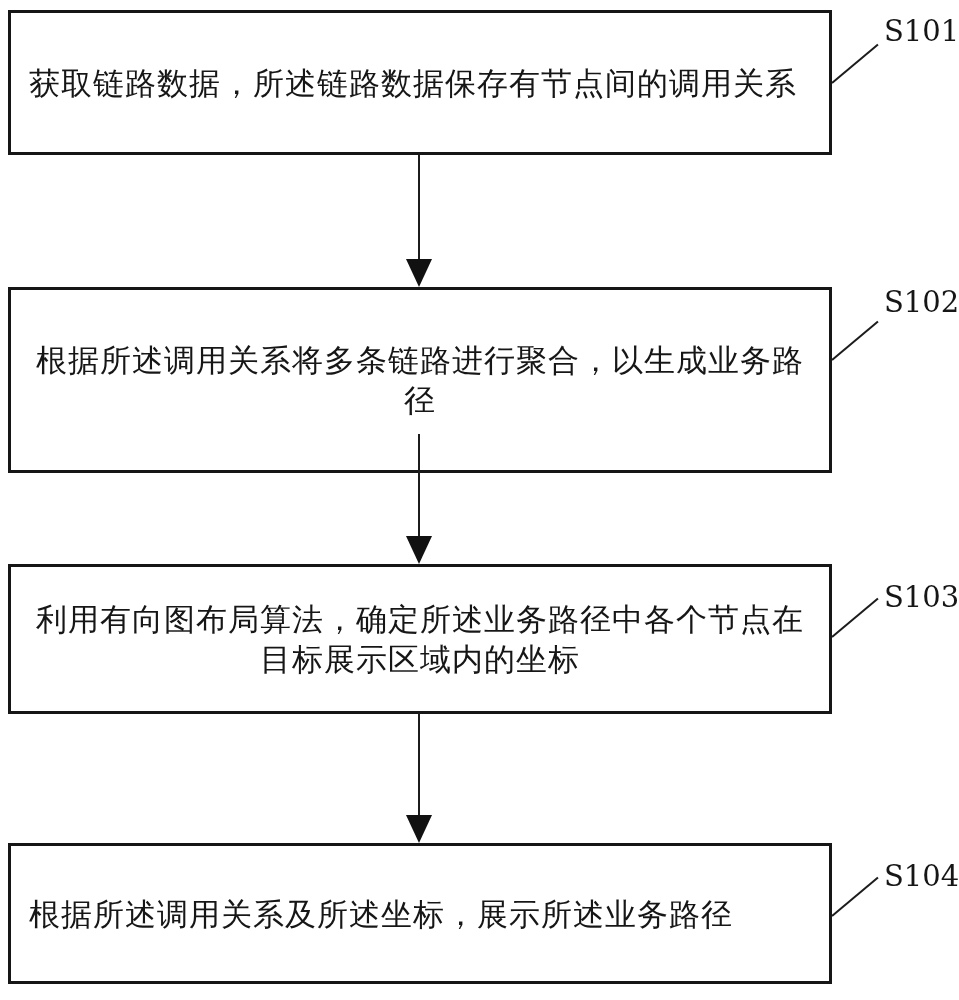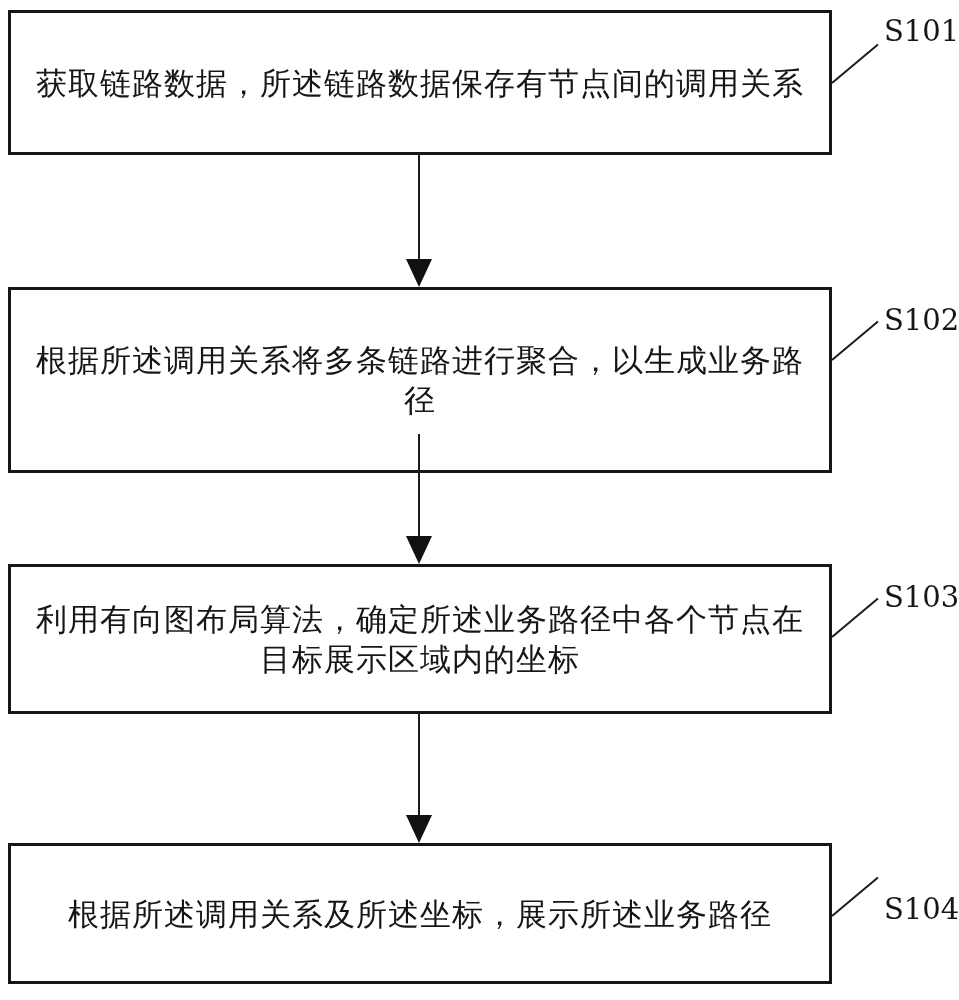--- a/index.html
+++ b/index.html
@@ -17,21 +17,20 @@
   }
   .flow-box {
     position: absolute;
     left: 8px;
     width: 824px;
     box-sizing: border-box;
     border: 3px solid #161616;
     background: #ffffff;
     display: flex;
     align-items: center;
-    justify-content: center;
     text-align: center;
     padding: 0 18px;
     font-size: 31px;
     line-height: 40px;
     color: #161616;
     letter-spacing: 1px;
   }
   .box-1 { top: 10px;  height: 145px; }
   .box-2 { top: 287px; height: 186px; }
   .box-3 { top: 564px; height: 150px; }
@@ -75,23 +74,23 @@
 
   .step-label {
     position: absolute;
     left: 884px;
     font-size: 29px;
     color: #161616;
     font-family: "DejaVu Serif", "Liberation Serif", serif;
     white-space: nowrap;
   }
   .label-1 { top: 14px;  }
-  .label-2 { top: 303px; }
+  .label-2 { top: 285px; }
   .label-3 { top: 580px; }
-  .label-4 { top: 892px; }
+  .label-4 { top: 859px; }
 </style>
 </head>
 <body>
 
 <div class="canvas">
 
   <div class="flow-box box-1">
     <span>获取链路数据，所述链路数据保存有节点间的调用关系</span>
   </div>
   <div class="leader leader-1"></div>

